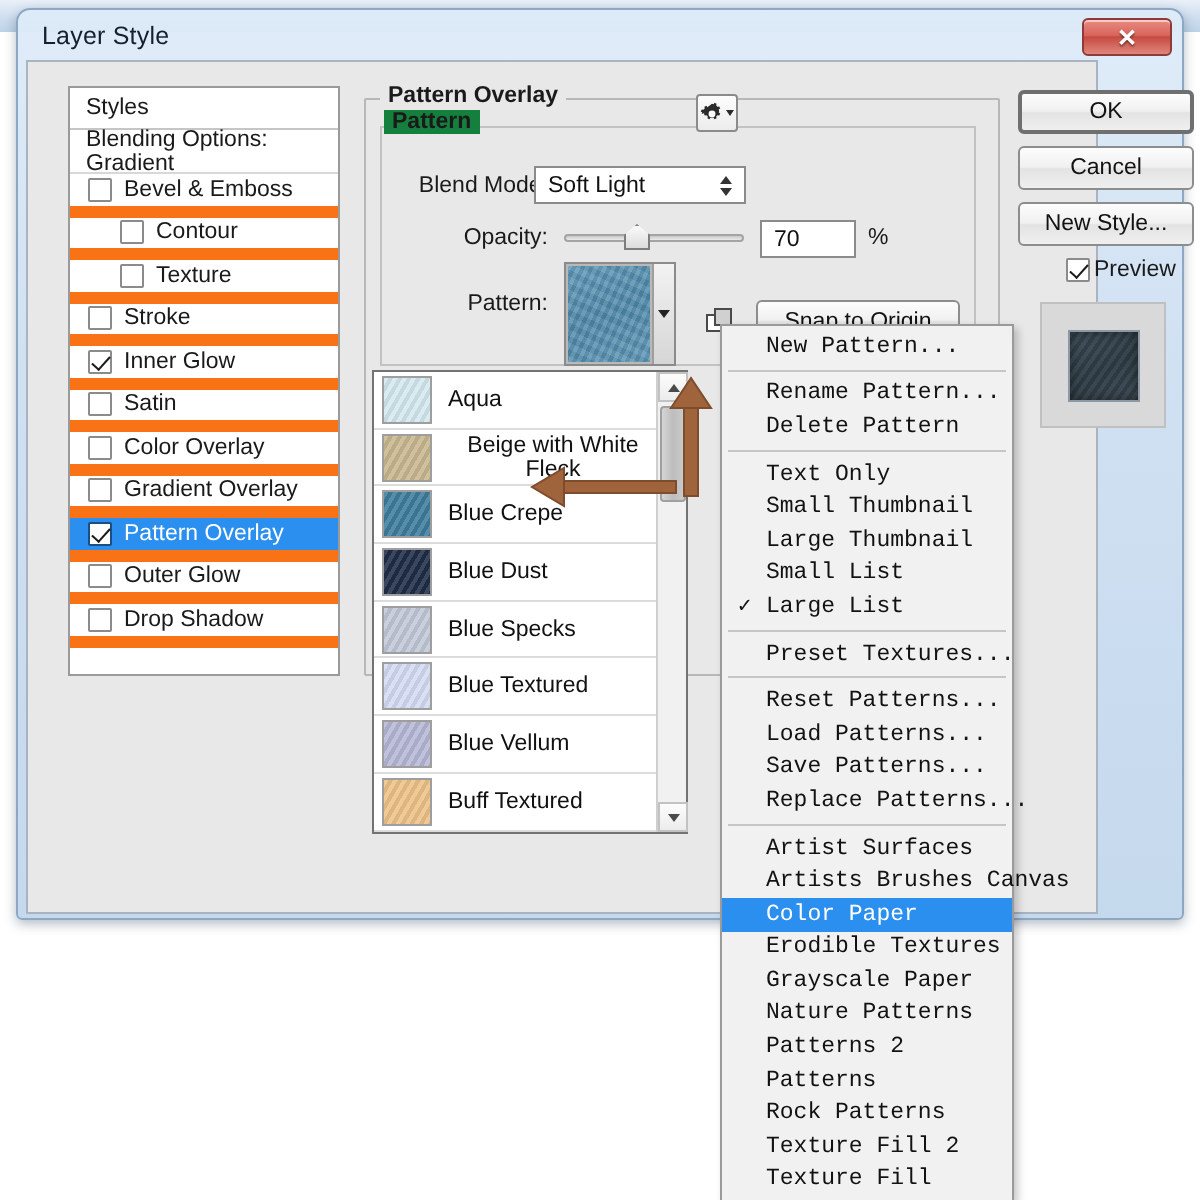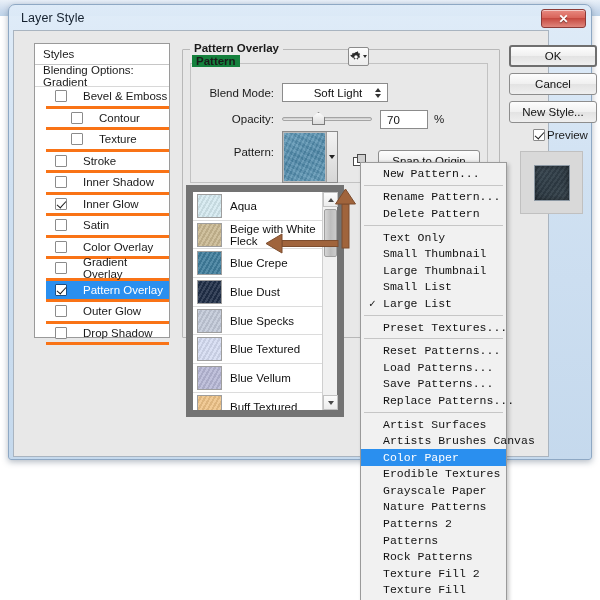--- a/index.html
+++ b/index.html
@@ -110,26 +110,25 @@
     padding-left: 8px; font-size: 11.5px; color: #1a1a1a;
     background: #fff;
   }
   .styles-blend {
     height: 22px; border-bottom: 1px solid #d8d8d8;
     display: flex; align-items: center;
     padding-left: 8px; font-size: 11.5px; color: #1a1a1a;
   }
   .style-row {
     height: 21.5px;
-    border-bottom: 3px solid #f97316;
+    border-bottom: 6px solid #f97316;
     display: flex; align-items: center;
-    gap: 16px; padding-left: 9px;
+    gap: 6px; padding-left: 9px;
     font-size: 11.5px; color: #1a1a1a;
     cursor: pointer;
-    margin-left: 11px;
   }
   .style-row.indent { padding-left: 25px; }
   .style-row.selected {
     background: #2a8fef;
     color: #ffffff;
   }
   .style-row.selected .checkbox { border-color: #1a4f86; }
 
   
   .group-outer {
@@ -243,21 +242,22 @@
   .icon-btn-sm {
     position: absolute;
     width: 16px; height: 16px;
   }
 
   
   .picker-wrap {
     position: absolute; left: 176px; top: 166px;
     width: 158px; height: 232px;
     background: #ffffff;
-    border: 7px solid #737373;
+    border: 1px solid #737373;
+    text-align: center;
   }
   .picker-scroll-area {
     position: absolute; left: 0; top: 0; width: 142px; height: 100%;
     overflow: hidden;
   }
   .pat-row {
     height: 28.7px;
     border-bottom: 1px solid #dcdcdc;
     display: flex; align-items: center;
     gap: 8px; padding-left: 4px;
@@ -389,24 +389,20 @@
             </div>
             <div class="style-row indent">
               <span class="checkbox"></span>
               <span>Texture</span>
             </div>
             <div class="style-row">
               <span class="checkbox"></span>
               <span>Stroke</span>
             </div>
             <div class="style-row">
-              <span class="checkbox"></span>
-              <span>Inner Shadow</span>
-            </div>
-            <div class="style-row">
               <span class="checkbox checked"></span>
               <span>Inner Glow</span>
             </div>
             <div class="style-row">
               <span class="checkbox"></span>
               <span>Satin</span>
             </div>
             <div class="style-row">
               <span class="checkbox"></span>
               <span>Color Overlay</span>
@@ -431,21 +427,21 @@
       </div>
 
       <div class="group-outer">
         <div class="group-line-outer"></div>
         <div class="group-title">Pattern Overlay</div>
 
         <div class="group-inner"></div>
         <div class="group-inner-title">Pattern</div>
 
         <div class="field-label" style="left:12px; top:44px; width:80px;text-align:right;">Blend Mode:</div>
-        <div class="combo" style="left:100px; top:40px; width:106px;justify-content:center;">
+        <div class="combo" style="left:85px; top:40px; width:106px;">
           <span>Soft Light</span>
           <span class="combo-arrows">
             <span class="tri-up"></span>
               <span class="tri-down"></span>
           </span>
         </div>
 
         <div class="field-label" style="left:12px; top:70px; width:80px;">Opacity:</div>
         <div class="slider-track" style="left:100px; top:74px; width:90px;"></div>
         <div class="slider-thumb" style="left:130px; top:69px;"></div>

